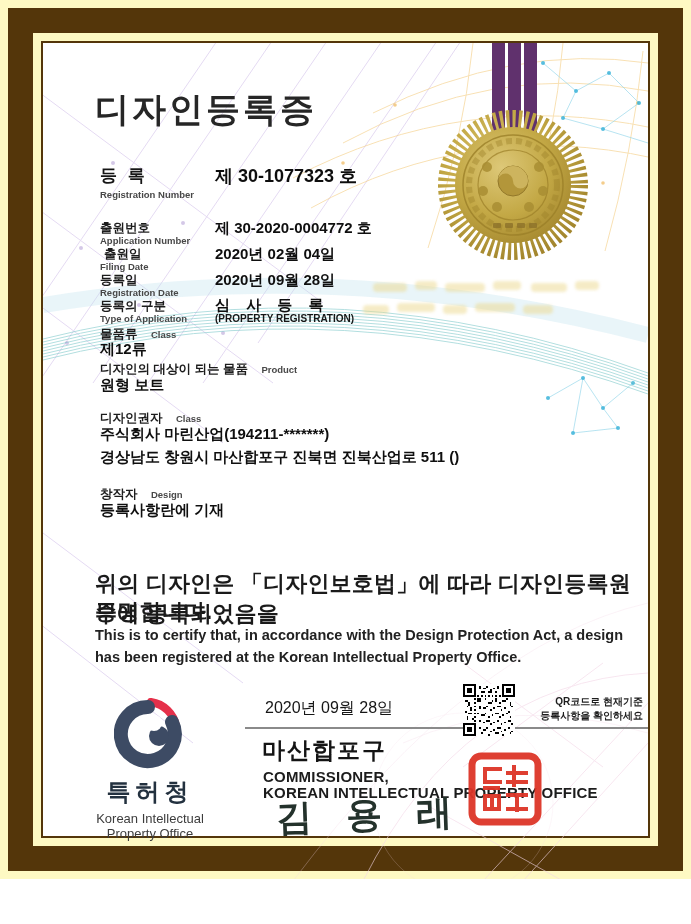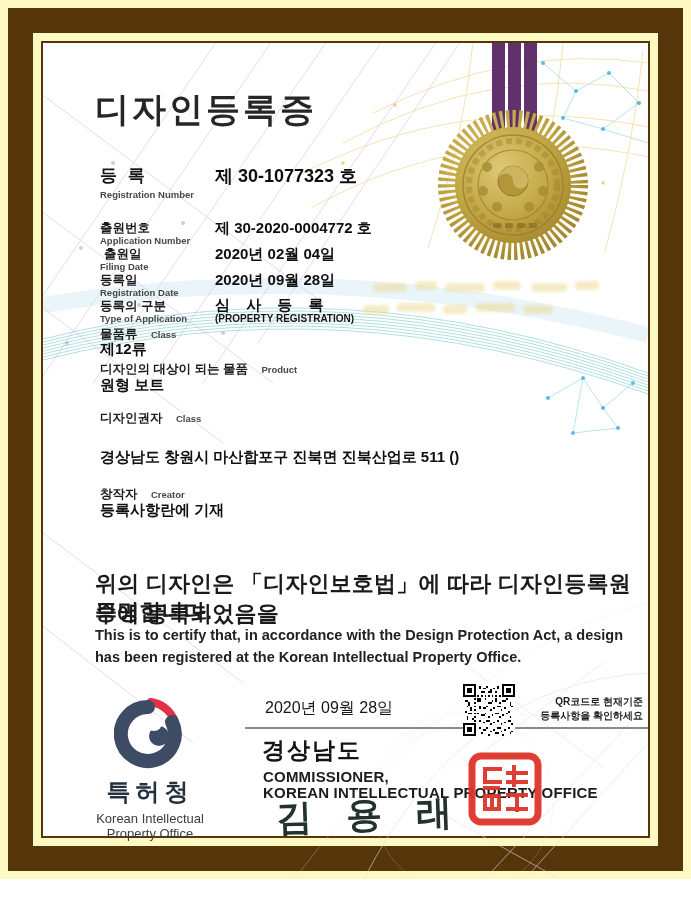--- a/index.html
+++ b/index.html
@@ -215,25 +215,26 @@
     <div class="abs z3" style="left:57px;top:316px;">
       <span class="lbl-ko">디자인의 대상이 되는 물품</span>
       <span class="lbl-en inline">Product</span>
     </div>
     <div class="abs z3 val" style="left:57px;top:333px;">원형 보트</div>
 
     <div class="abs z3" style="left:57px;top:365px;">
       <span class="lbl-ko">디자인권자</span>
       <span class="lbl-en inline">Class</span>
     </div>
+    <div class="abs z3 val" style="left:57px;top:382px;">주식회사 마린산업(194211-*******)</div>
     <div class="abs z3 val" style="left:57px;top:405px;">경상남도 창원시 마산합포구 진북면 진북산업로 511 ()</div>
 
     <div class="abs z3" style="left:57px;top:441px;">
       <span class="lbl-ko">창작자</span>
-      <span class="lbl-en inline">Creator</span>
+      <span class="lbl-en inline">Design</span>
     </div>
     <div class="abs z3 val" style="left:57px;top:458px;">등록사항란에 기재</div>
 
     <div class="abs z3 stmt-ko" style="left:52px;top:526px;">위의 디자인은 「디자인보호법」에 따라 디자인등록원부에 등록되었음을</div>
     <div class="abs z3 stmt-ko" style="left:52px;top:554px;">증명합니다.</div>
     <div class="abs z3 stmt-en" style="left:52px;top:584px;">This is to certify that, in accordance with the Design Protection Act, a design</div>
     <div class="abs z3 stmt-en" style="left:52px;top:606px;">has been registered at the Korean Intellectual Property Office.</div>
 
     <div class="abs z3 date-line" style="left:222px;top:655px;">2020년 09월 28일</div>
     <div class="hline z3" style="left:202px;top:684px;width:403px;"></div>
@@ -339,21 +340,21 @@
           <rect x="18" y="27" width="2" height="1"></rect>
           <rect x="22" y="28" width="1" height="1"></rect>
         <rect x="26" y="27" width="1" height="1"></rect>
       </g>
     </svg>
     <div class="abs z3 qr-note" style="left:480px;top:652px;text-align:right;width:120px;">
       <div>QR코드로 현재기준</div>
       <div>등록사항을 확인하세요</div>
     </div>
 
-    <div class="abs z3 comm-ko" style="left:219px;top:692px;">경상남도</div>
+    <div class="abs z3 comm-ko" style="left:219px;top:692px;">마산합포구</div>
     <div class="abs z3 comm-en" style="left:220px;top:725px;">COMMISSIONER,</div>
     <div class="abs z3 comm-en" style="left:220px;top:741px;">KOREAN INTELLECTUAL PROPERTY OFFICE</div>
     <div class="abs z3 signature" style="left:233px;top:748px;">김 용 래</div>
 
     <svg class="abs z4" style="left:425px;top:709px;opacity:.95;" width="74" height="74" viewBox="0 0 74 74">
       <rect x="4" y="4" width="66" height="66" rx="9" fill="none" stroke="#dd3528" stroke-width="7"></rect>
       <g stroke="#dd3528" stroke-width="4" fill="none" stroke-linecap="square">
         <path d="M17,17 h15"></path>
           <path d="M17,17 v13 h15"></path>
           <path d="M17,36 h13"></path>

